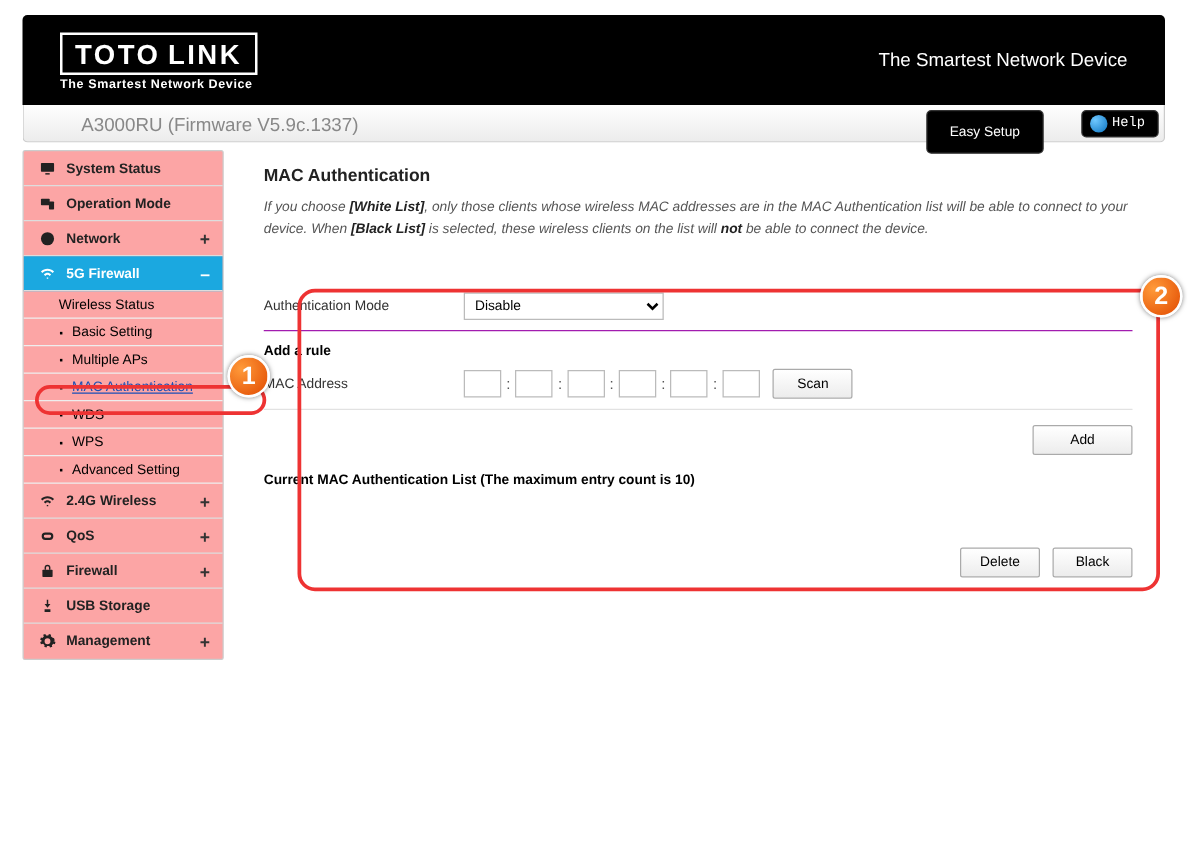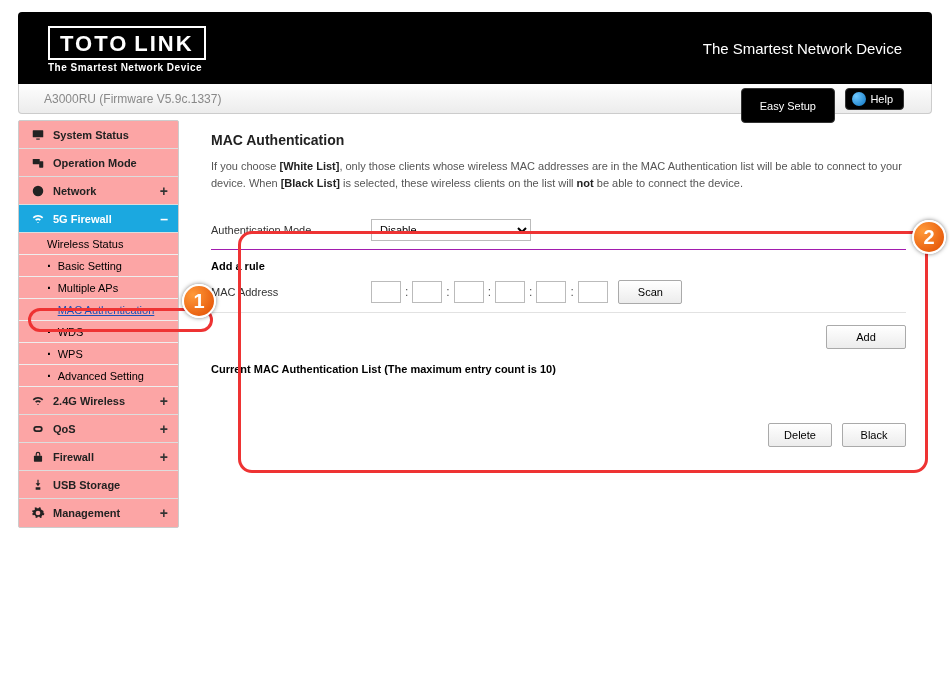--- a/index.html
+++ b/index.html
@@ -10,23 +10,23 @@
   
   .hdr { background:#000; height:72px; border-radius:4px 4px 0 0; margin:12px 18px 0 18px; position:relative; }
   .logo { position:absolute; left:30px; top:14px; }
   .logo-box { border:2px solid #fff; padding:3px 10px 1px 10px; letter-spacing:2px; font-weight:bold; font-size:22px; color:#fff; display:inline-block; }
   .logo-box .gap { display:inline-block; width:6px; }
   .logo-sub { color:#fff; font-size:10px; font-weight:bold; margin-top:2px; letter-spacing:0.5px; }
   .hdr-tag { position:absolute; right:30px; top:28px; color:#fff; font-size:15px; }
 
   
   .bar { margin:0 18px; height:30px; background:linear-gradient(#fefefe,#ececec); border:1px solid #ccc; border-top:none; position:relative; border-radius:0 0 4px 4px;}
-  .bar-txt { color:#888; font-size:12px; position:absolute; left:25px; top:8px; }
+  .bar-txt { color:#888; font-size:15px; position:absolute; left:46px; top:8px; }
   .btn-dark { position:absolute; right:96px; top:4px; background:#000; color:#fff; font-size:11px; border:1px solid #333; border-radius:4px; height:35px; line-height:20px; padding:0 18px; cursor:pointer;margin-left:16px;}
-  .btn-help { position:absolute; right:27px; top:4px; background:#000; color:#fff; font-size:11px; border:1px solid #333; border-radius:4px; height:22px; line-height:20px; padding:0 10px 0 6px; cursor:pointer; display:flex; align-items:center; gap:4px;}
+  .btn-help { position:absolute; right:4px; top:4px; background:#000; color:#fff; font-size:11px; border:1px solid #333; border-radius:4px; height:22px; line-height:20px; padding:0 10px 0 6px; cursor:pointer; display:flex; align-items:center; gap:4px;font-family:Liberation Mono, monospace;}
   .help-dot { width:14px; height:14px; background:radial-gradient(circle at 30% 30%, #6fc8ff, #0b73c0); border-radius:50%; display:inline-block;}
 
   
   .main { margin:6px 18px 0 18px; display:flex; gap:6px; }
   .side { width:161px; border:1px solid #ccc; border-radius:2px; background:#fca5a5; }
   .content { flex:1; position:relative; padding:12px 26px 0 26px; }
 
   
   .side-item { border-bottom:1px solid #ddd; height:28px; display:flex; align-items:center; padding:0 8px 0 10px; font-size:11px; font-weight:bold; color:#222; position:relative; cursor:pointer;}
   .side-item .ico { width:18px; display:inline-flex; align-items:center; justify-content:center; margin-right:6px;}
@@ -43,21 +43,21 @@
   
   .badge { position:absolute; width:34px; height:34px; border-radius:50%; background:radial-gradient(circle at 30% 30%, #ff9a3a, #e14a00); color:#fff; font-weight:bold; font-size:20px; display:flex; align-items:center; justify-content:center; border:2px solid #fff; box-shadow:0 0 4px rgba(0,0,0,.5); z-index:6;}
   .badge1 { left:182px; top:272px;}
   .badge2 { right:4px; top:208px;}
 
   
   .content-hl { position:absolute; border:3px solid #e33; border-radius:14px; left:238px; right:22px; top:219px; height:242px; z-index:4; pointer-events:none;}
 
   
   h2.sec { font-size:14px; font-weight:bold; color:#222; margin-bottom:10px; }
-  .desc { font-size:11px; color:#555; line-height:1.5; margin-bottom:20px; }
+  .desc { font-size:11px; color:#555; line-height:1.5; margin-bottom:35px;font-style:italic; }
   .desc b { color:#222; }
   .row { display:flex; align-items:center; padding:8px 0; border-bottom:1px solid #a21caf;}
   .row .lab { width:160px; color:#333; font-size:11px; }
   select.sel { width:160px; height:22px; border:1px solid #bbb; background:#fff; padding:0 4px; font-size:11px;}
   .subhead { font-weight:bold; font-size:11px; padding:10px 0 8px;}
   .mac-wrap { display:flex; align-items:center; gap:2px;}
   .mac-wrap input { width:30px; height:22px; border:1px solid #bbb; text-align:center; font-size:11px;}
   .mac-wrap span.colon { padding:0 2px; color:#555;}
   .btn { height:24px; min-width:64px; background:linear-gradient(#fff,#ececec); border:1px solid #aaa; border-radius:2px; font-size:11px; cursor:pointer; padding:0 14px;}
   .btn-row-right { display:flex; justify-content:flex-end; padding:12px 0;}

